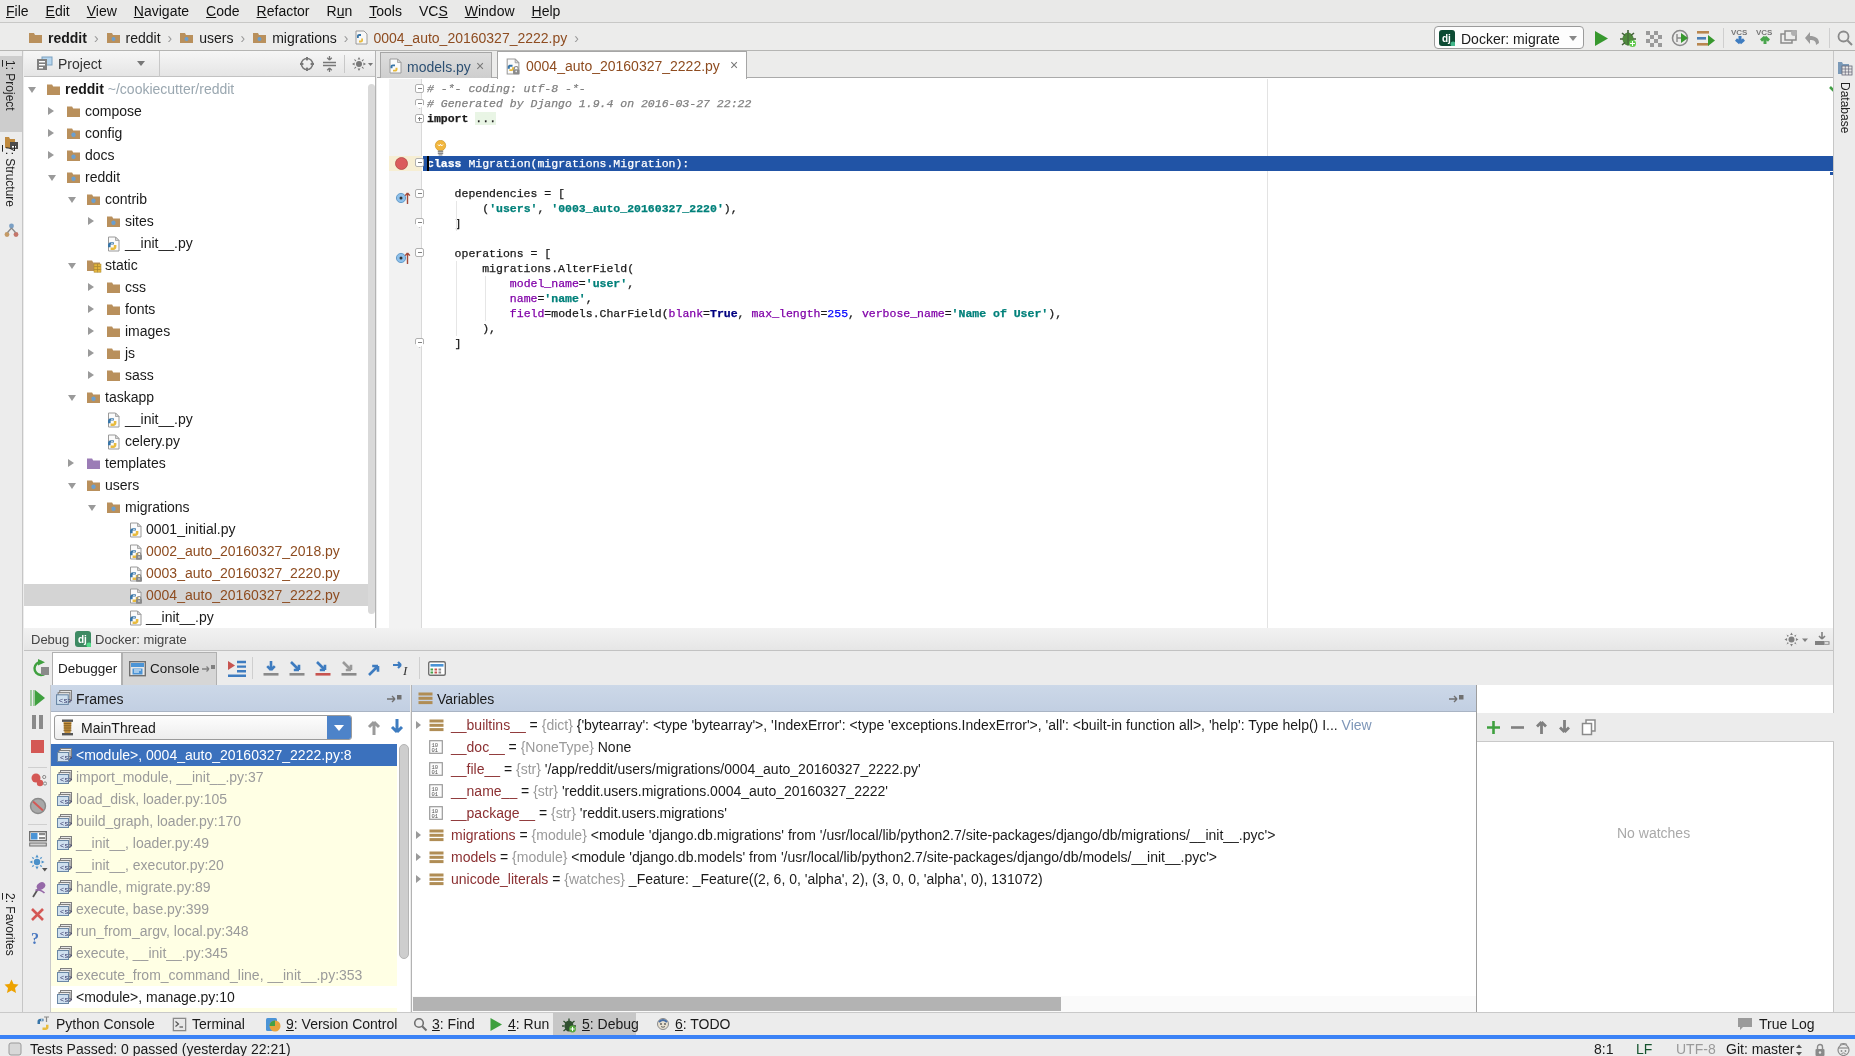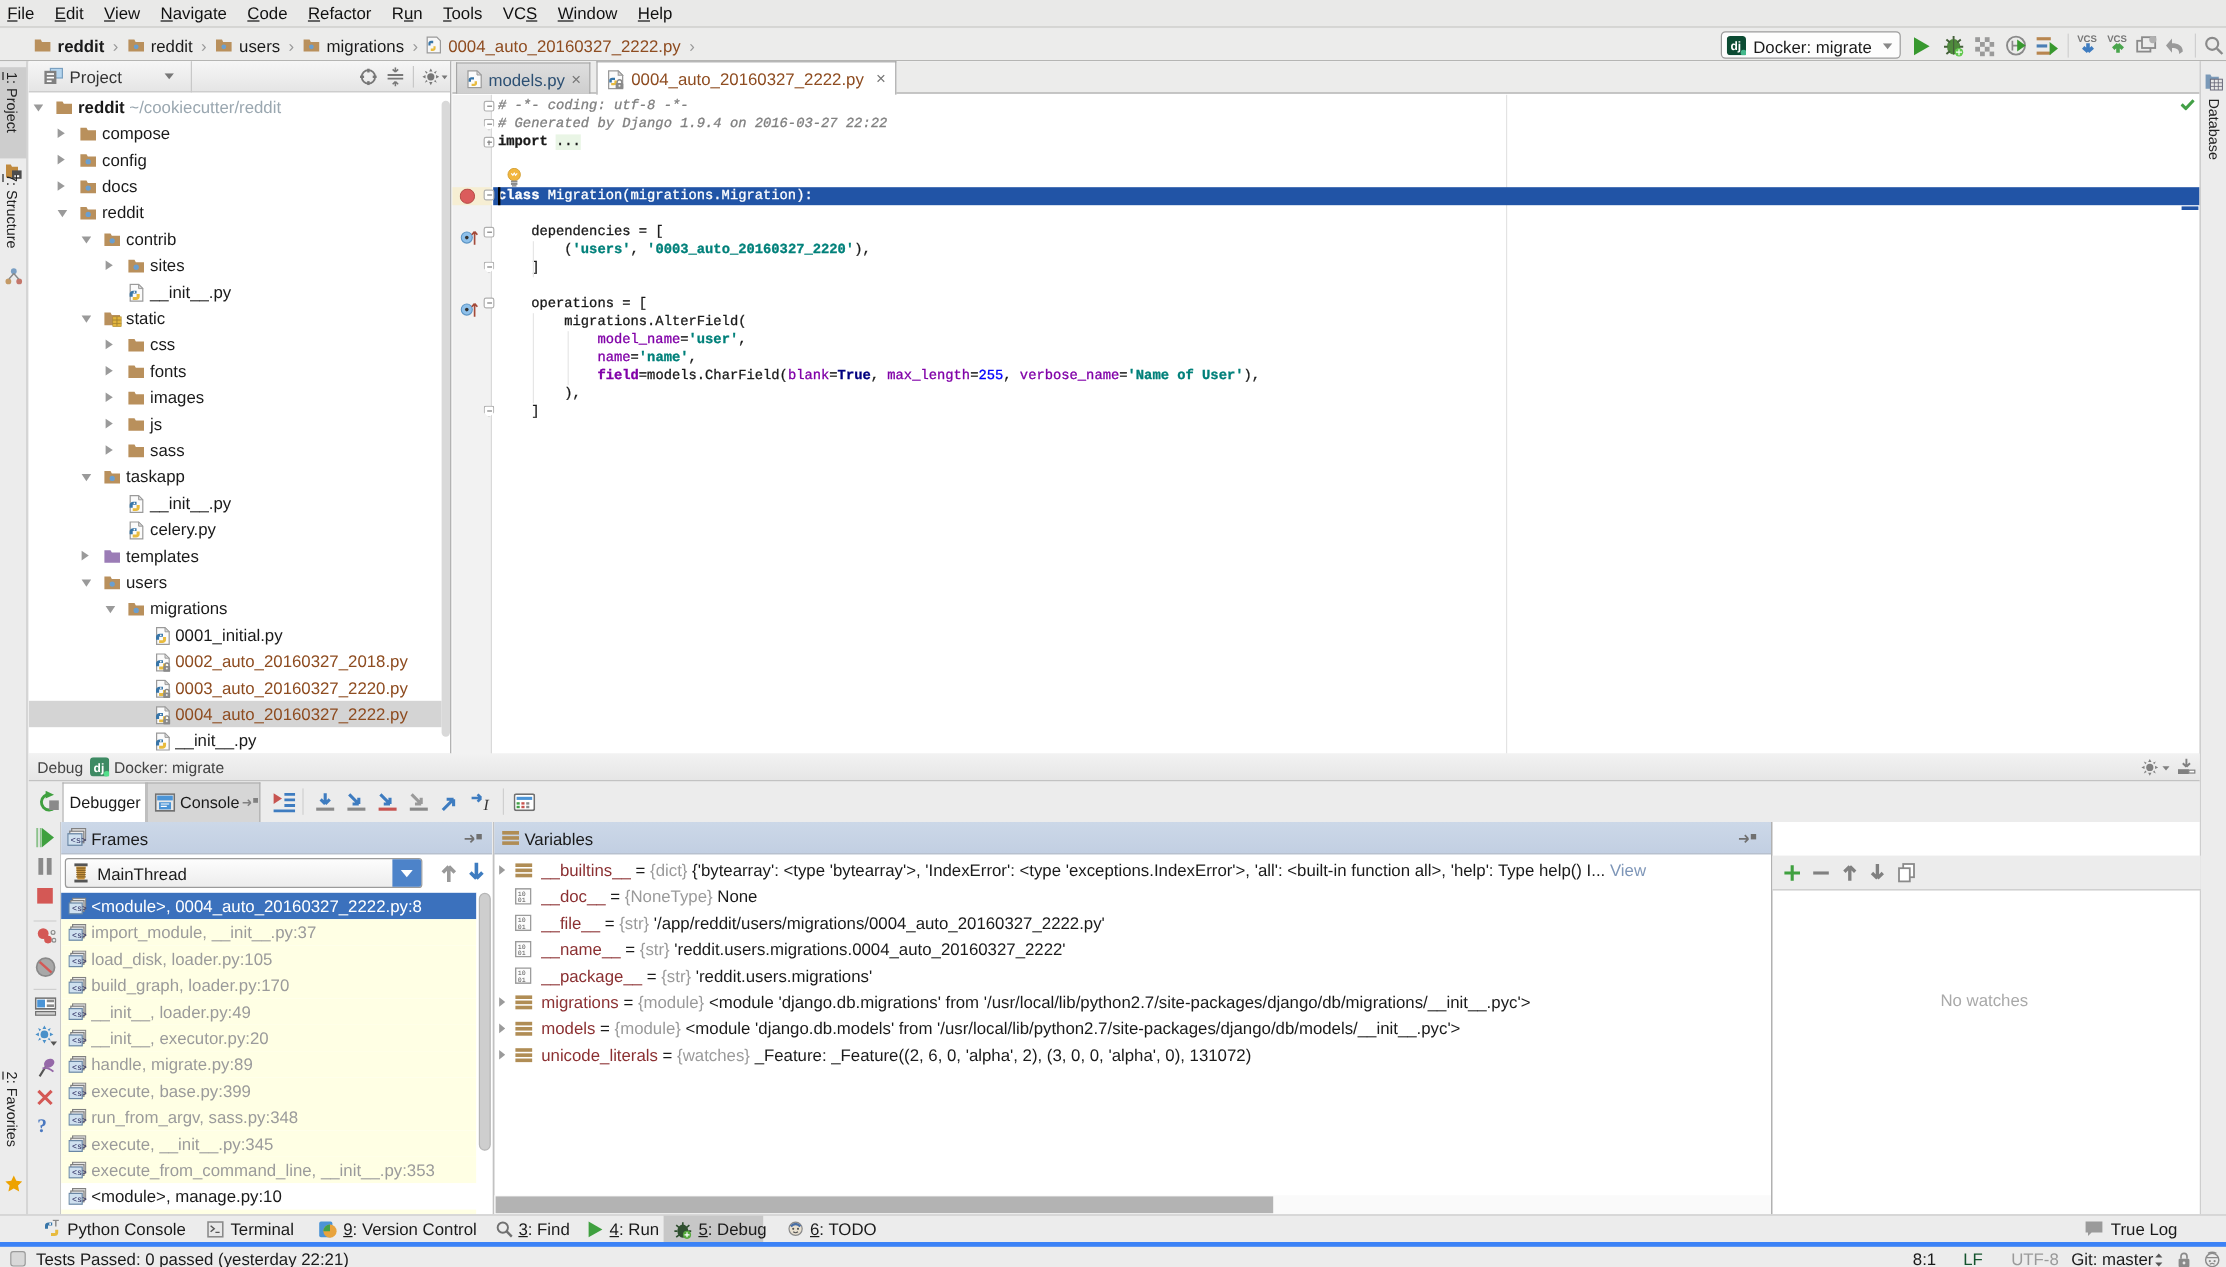--- a/index.html
+++ b/index.html
@@ -522,21 +522,21 @@
           <g transform="translate(7,8)">
             <rect x="0.5" y="2.6" width="6" height="4.6" rx="0.8" fill="#8a8a8a"></rect>
             <path d="M1.7 2.6 L1.7 1.8 C1.7 0.7 2.5 0 3.5 0 C4.5 0 5.3 0.7 5.3 1.8 L5.3 2.6" fill="none" stroke="#8a8a8a" stroke-width="1.1"></path>
             <circle cx="3.5" cy="4.6" r="0.8" fill="#e8e8e8"></circle>
           </g>
         </svg>
       <span class="abs" style="left:28px;top:6px;color:#8e4c20;">0004_auto_20160327_2222.py</span>
       <span class="abs" style="left:232px;top:5px;color:#777;font-size:14px;">×</span>
     </div>
   </div>
-  <div class="abs" id="codearea" style="left:0;top:28px;width:1456px;height:659px;background:#fff;padding-left:41px;">
+  <div class="abs" id="codearea" style="left:12px;top:28px;width:1456px;height:659px;background:#fff;padding-left:41px;">
 
     <div class="abs" style="left:0;top:0;width:33px;height:549px;background:#f2f2f2;border-right:1px solid #d9d9d9;"></div>
 
     <div class="abs" style="left:0;top:77px;width:33px;height:15px;background:#f6eed3;"></div>
 
     <div class="abs" style="left:878px;top:0;width:1px;height:549px;background:#e3e3e3;"></div>
 
     <div class="abs" style="left:34px;top:77px;width:1422px;height:15px;background:#2154a6;"></div>
 
     <div class="abs mono" id="code" style="left:38px;top:2px;line-height:15px;white-space:pre;"><span style="color:#808080;font-style:italic;"># -*- coding: utf-8 -*-</span>
@@ -547,21 +547,21 @@
 <span style="color:#fff;"><b>class</b> Migration(migrations.Migration):</span>
 
     dependencies = [
         (<span style="color:#00807a;font-weight:bold;">'users'</span>, <span style="color:#00807a;font-weight:bold;">'0003_auto_20160327_2220'</span>),
     ]
 
     operations = [
         migrations.AlterField(
             <span style="color:#8000a8;">model_name</span>=<span style="color:#00807a;font-weight:bold;">'user'</span>,
             <span style="color:#8000a8;">name</span>=<span style="color:#00807a;font-weight:bold;">'name'</span>,
-            <span style="color:#8000a8;font-weight:bold;">field</span>=models.CharField(<span style="color:#8000a8;">blank</span>=<b style="color:#000080;">True</b>, <span style="color:#8000a8;">max_length</span>=<span style="color:#0000ff;">255</span>, <span style="color:#8000a8;">verbose_name</span>=<span style="color:#00807a;font-weight:bold;">'Name of User'</span>),
+            <span style="color:#8000a8;">field</span>=models.CharField(<span style="color:#8000a8;">blank</span>=<b style="color:#000080;">True</b>, <span style="color:#8000a8;">max_length</span>=<span style="color:#0000ff;">255</span>, <span style="color:#8000a8;">verbose_name</span>=<span style="color:#00807a;font-weight:bold;">'Name of User'</span>),
         ),
     ]</div>
     <div class="abs" style="left:67px;top:122px;width:1px;height:30px;background:#e6e6e6;"></div>
     <div class="abs" style="left:67px;top:182px;width:1px;height:75px;background:#e6e6e6;"></div>
     <div class="abs" style="left:96px;top:197px;width:1px;height:45px;background:#e6e6e6;"></div>
 
     <div class="abs" style="left:38px;top:77px;width:1.5px;height:15px;background:#000;"></div>
 
     <svg class="abs" style="left:6px;top:78px;" width="13" height="13" viewBox="0 0 13 13">
         <circle cx="6.5" cy="6.5" r="6" fill="#db5c5c" stroke="#b14a42" stroke-width="0.8"></circle>
@@ -894,21 +894,21 @@
         </div>
         <div class="frow" style="top:235px;background:#ffffe4;color:#9b9b9b;">
           <span class="ficon">
             <svg width="15" height="15" viewBox="0 0 15 15">
               <rect x="3.5" y="0.5" width="11" height="9" fill="#e8e8e8" stroke="#808080"></rect>
               <rect x="2" y="2.5" width="11" height="9" fill="#e8e8e8" stroke="#808080"></rect>
               <rect x="0.5" y="4.5" width="11" height="9" fill="#cfe0ef" stroke="#6a87a5"></rect>
               <text x="3" y="11.5" font-size="7" fill="#336" font-family="Liberation Mono">&lt;s&gt;</text>
             </svg>
           </span>
-          <span class="flbl">run_from_argv, sass.py:348</span>
+          <span class="flbl">run_from_argv, local.py:348</span>
         </div>
         <div class="frow" style="top:257px;background:#ffffe4;color:#9b9b9b;">
           <span class="ficon">
             <svg width="15" height="15" viewBox="0 0 15 15">
               <rect x="3.5" y="0.5" width="11" height="9" fill="#e8e8e8" stroke="#808080"></rect>
               <rect x="2" y="2.5" width="11" height="9" fill="#e8e8e8" stroke="#808080"></rect>
               <rect x="0.5" y="4.5" width="11" height="9" fill="#cfe0ef" stroke="#6a87a5"></rect>
               <text x="3" y="11.5" font-size="7" fill="#336" font-family="Liberation Mono">&lt;s&gt;</text>
             </svg>
           </span>

